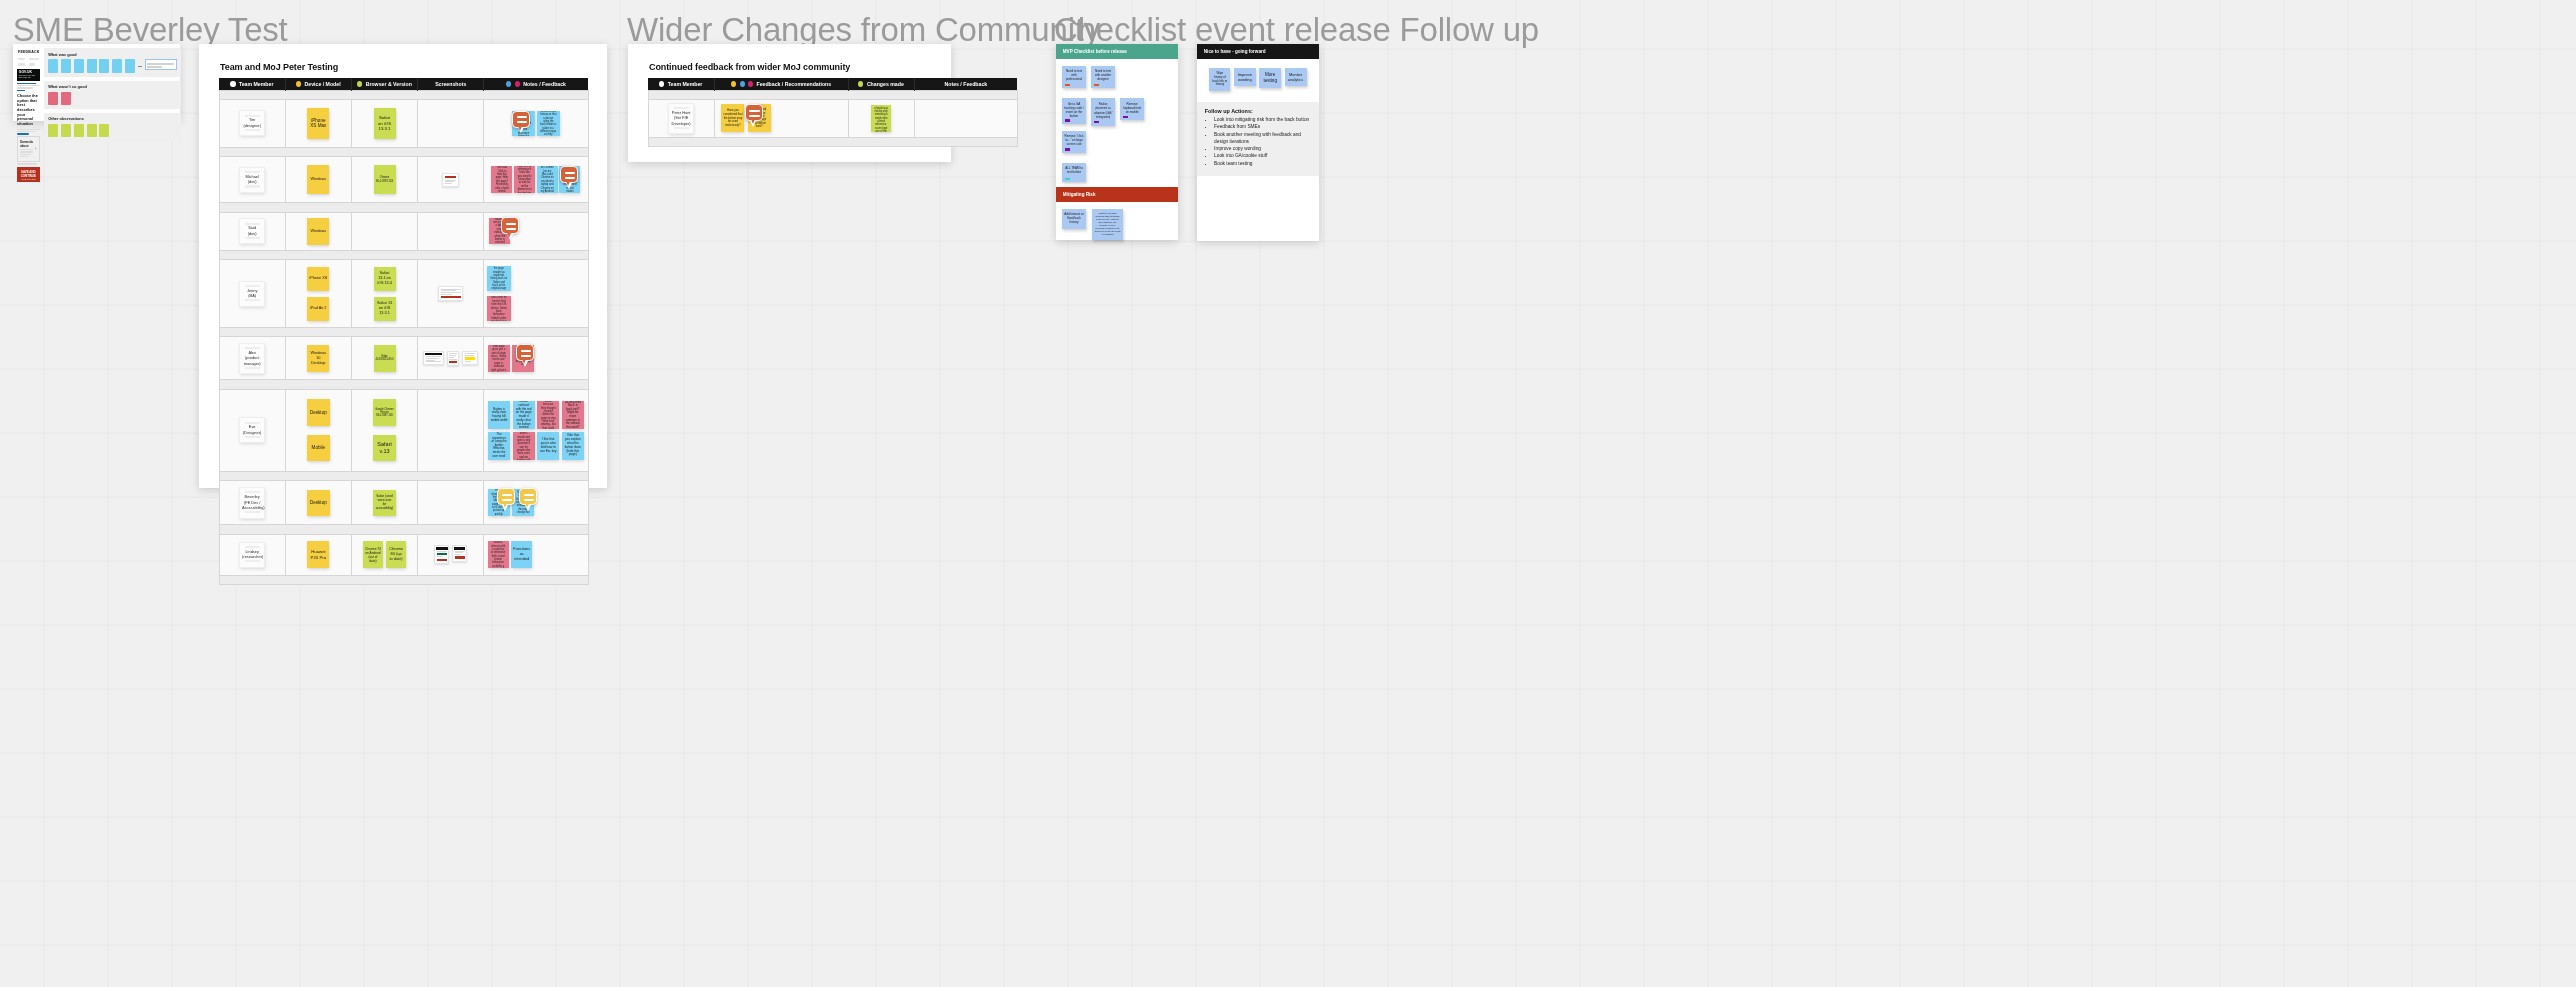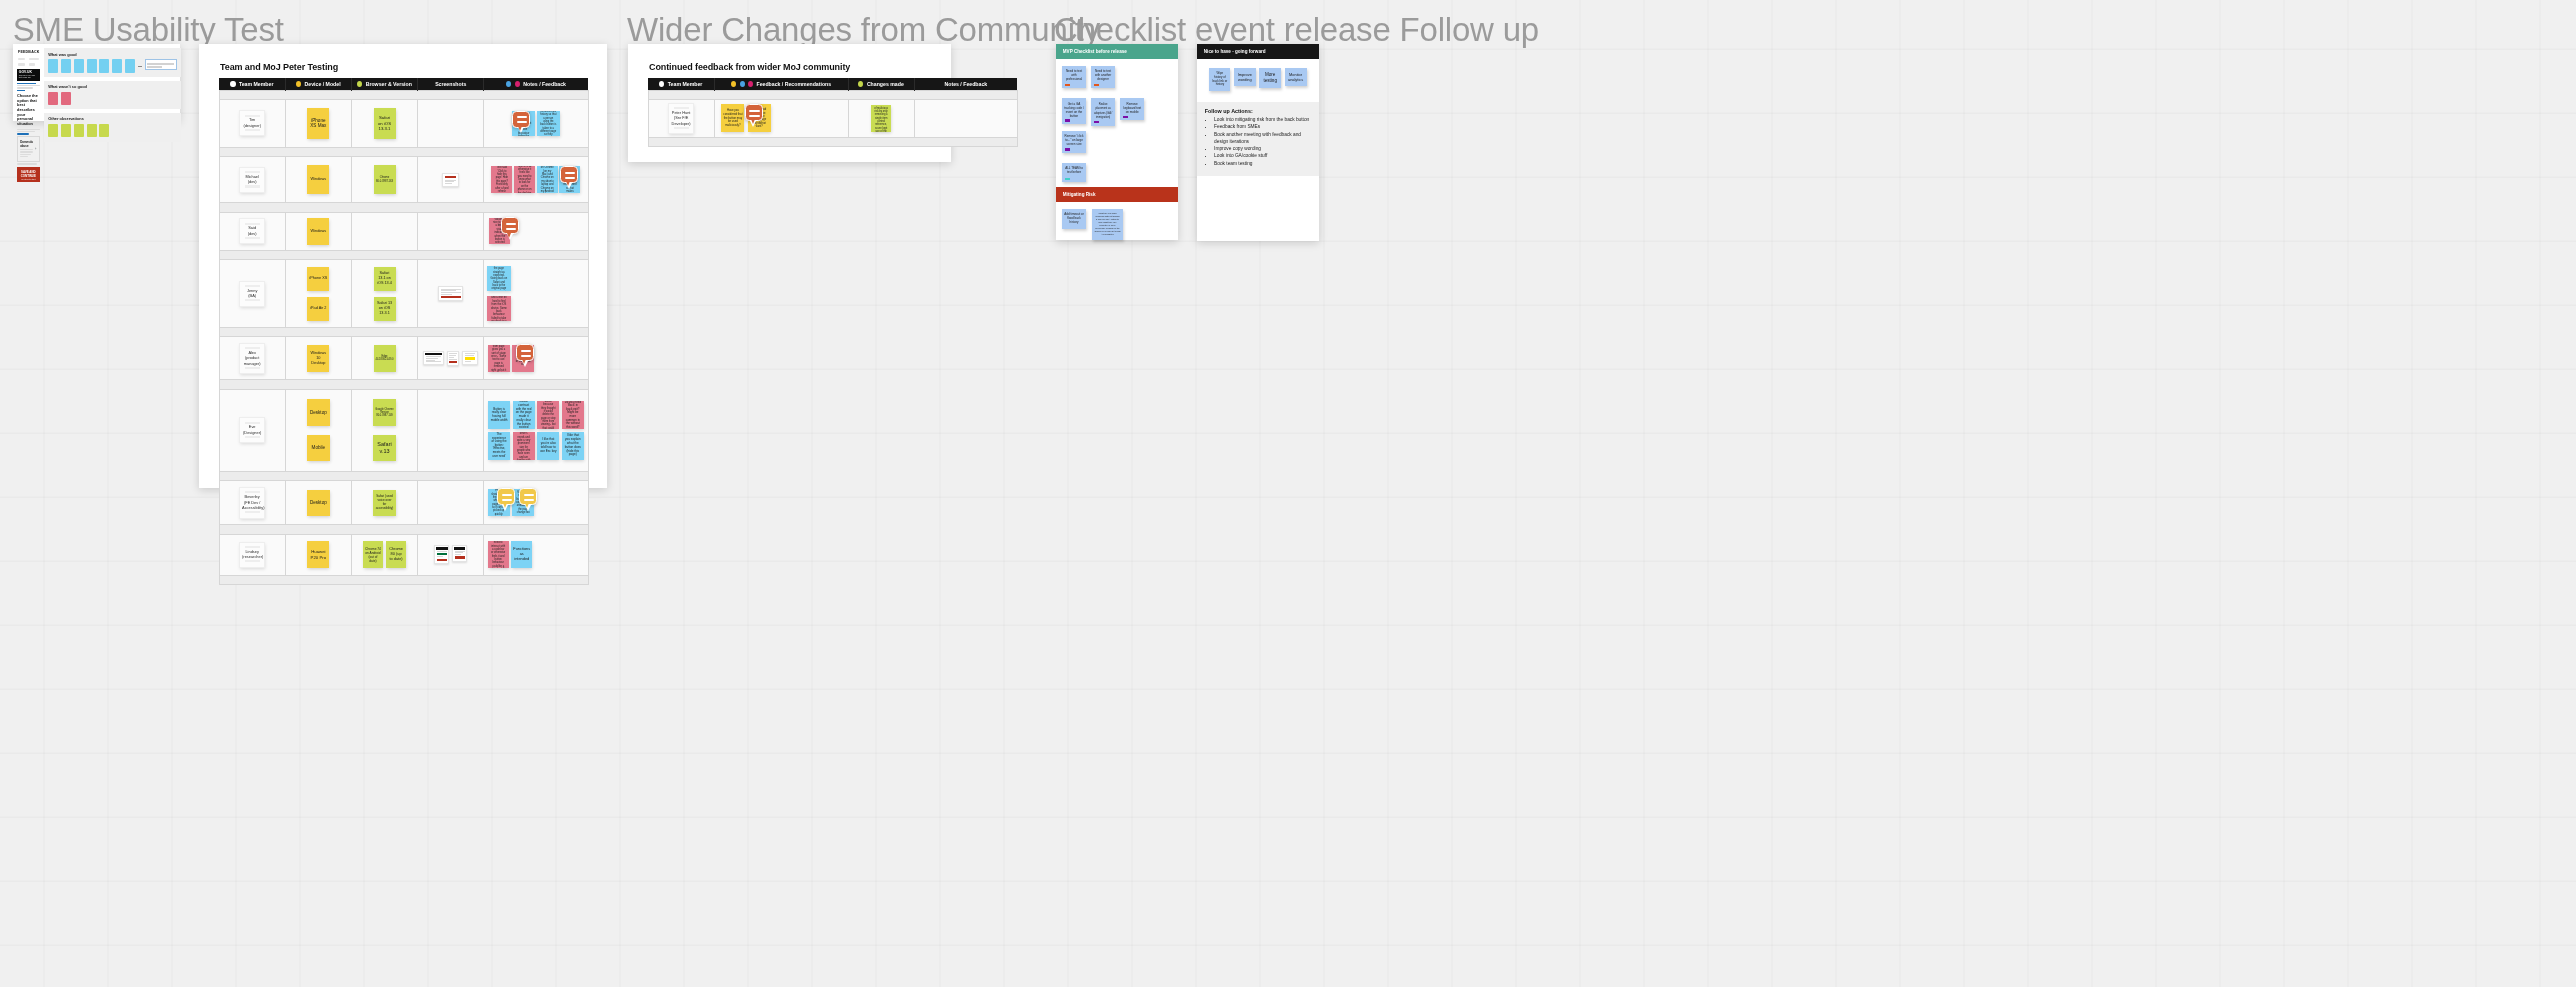--- a/index.html
+++ b/index.html
@@ -176,21 +176,21 @@
   .follow h4{ margin:0 0 2.6px; font-size:5.4px; color:#111;}
   .follow ul{ margin:0; padding-left:9.4px; }
   .follow li{ font-size:4.8px; line-height:1.45; color:#1d1d1d; margin-bottom:0.4px;}
   .mitig-notes{ padding:6.8px 6px; display:flex; gap:6px; align-items:flex-start;}
 </style>
 </head>
 <body>
 
 <div class="canvas">
 
-  <div class="sec-title" style="left:12.8px;top:11px;">SME Usability Test</div>
+  <div class="sec-title" style="left:12.8px;top:11px;">SME Beverley Test</div>
   <div class="sec-title" style="left:627px;top:11px;">Wider Changes from Community</div>
   <div class="sec-title" style="left:1054px;top:11px;">Checklist event release Follow up</div>
 
   <div class="card" id="sme-card">
     <div class="gov-pane">
       <div class="gov-h">FEEDBACK</div>
       <div class="gov-row">
           <div class="gov-bar w40"></div>
           <div class="gov-bar w60"></div>
         </div>

